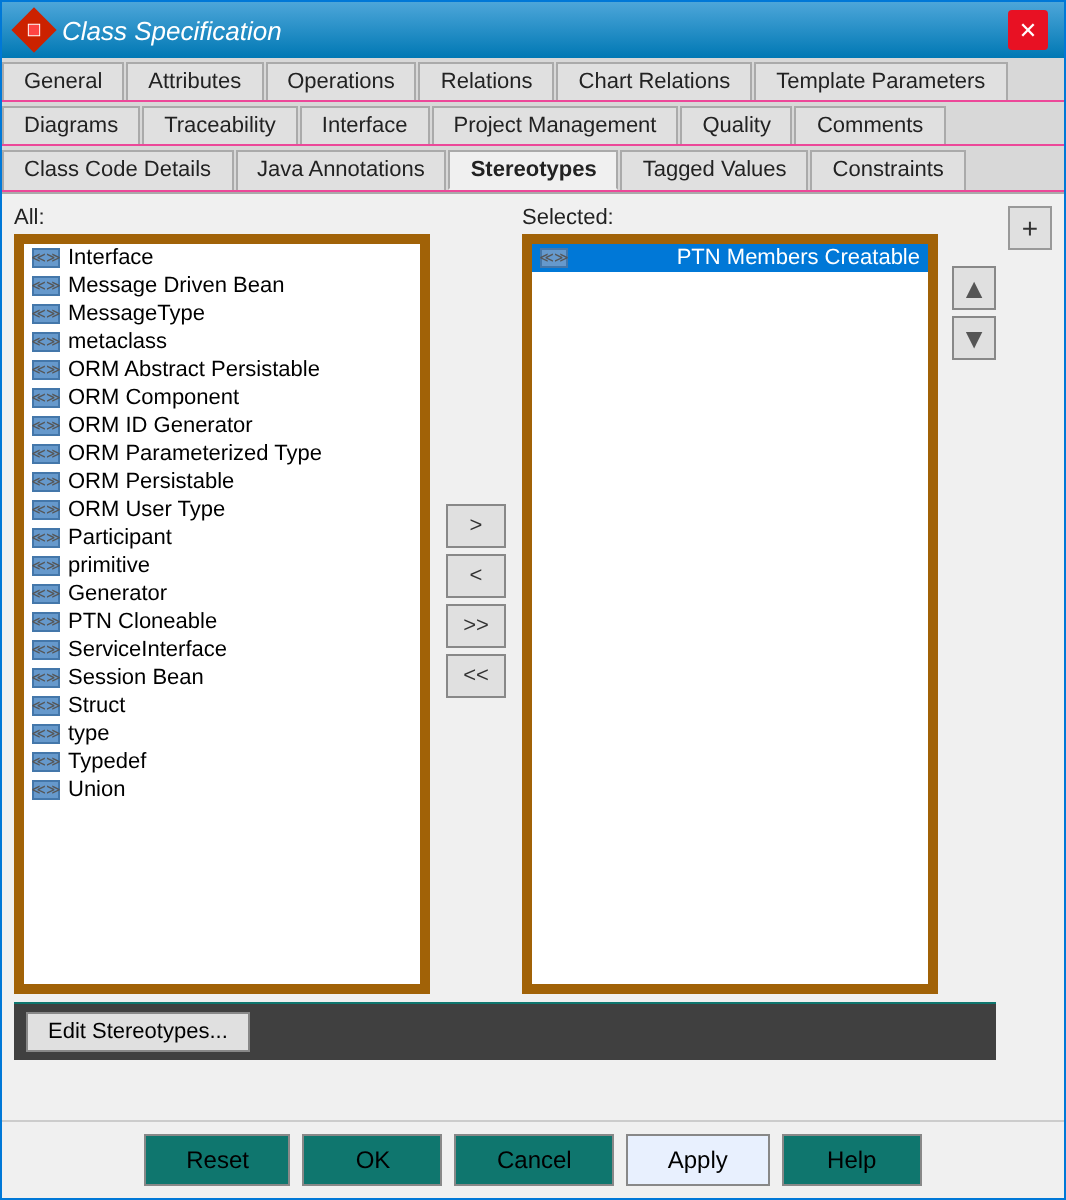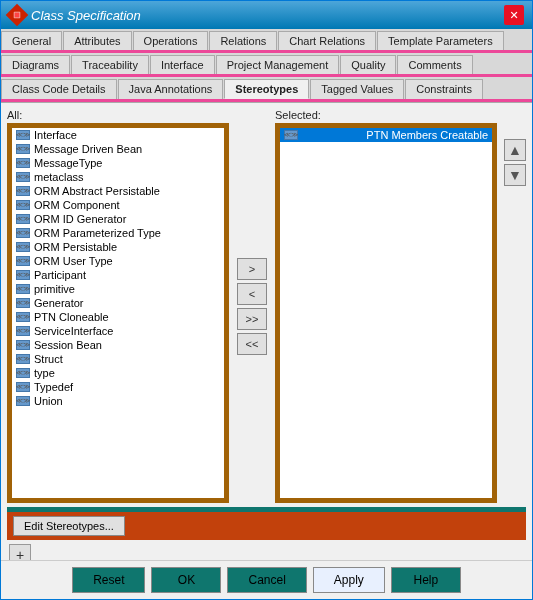--- a/index.html
+++ b/index.html
@@ -65,21 +65,21 @@
       border-radius: 2px;
     }
     .tabs-area {
       background: #e8e8e8;
       border-bottom: 1px solid #aaa;
     }
     .tab-row {
       display: flex;
       flex-wrap: nowrap;
       background: #d8d8d8;
-      border-bottom: 3px solid #ec4899;
+      border-bottom: 1px solid #ec4899;
       padding-top: 2px;
     }
     .tab {
       padding: 3px 10px;
       font-size: 11px;
       border: 1px solid #aaa;
       border-bottom: none;
       background: #e0e0e0;
       cursor: pointer;
       margin-right: 1px;
@@ -88,21 +88,21 @@
     }
     .tab.active {
       background: #f0f0f0;
       border-bottom: 1px solid #f0f0f0;
       font-weight: bold;
       z-index: 1;
     }
     .content-area {
       display: flex;
       flex: 1;
-      flex-direction: column;
+      flex-direction: row;
       padding: 6px;
       gap: 4px;
       background: #f0f0f0;
       overflow: hidden;
     }
     .sidebar-buttons {
       display: flex;
       flex-direction: column;
       gap: 2px;
       margin-left: 2px;
@@ -202,22 +202,22 @@
       display: flex;
       align-items: center;
       justify-content: center;
       color: #555;
     }
     .bottom-bar {
       display: flex;
       align-items: flex-start;
       justify-content: space-between;
       padding: 4px 6px;
-      border-top: 5px solid #0f766e;
-      background: #c2410c;
+      border-top: 1px solid #0f766e;
+      background: #404040;
     }
     .edit-stereo-btn {
       padding: 3px 10px;
       background: #e0e0e0;
       border: 1px solid #888;
       cursor: pointer;
       font-size: 11px;
     }
     .footer {
       display: flex;

